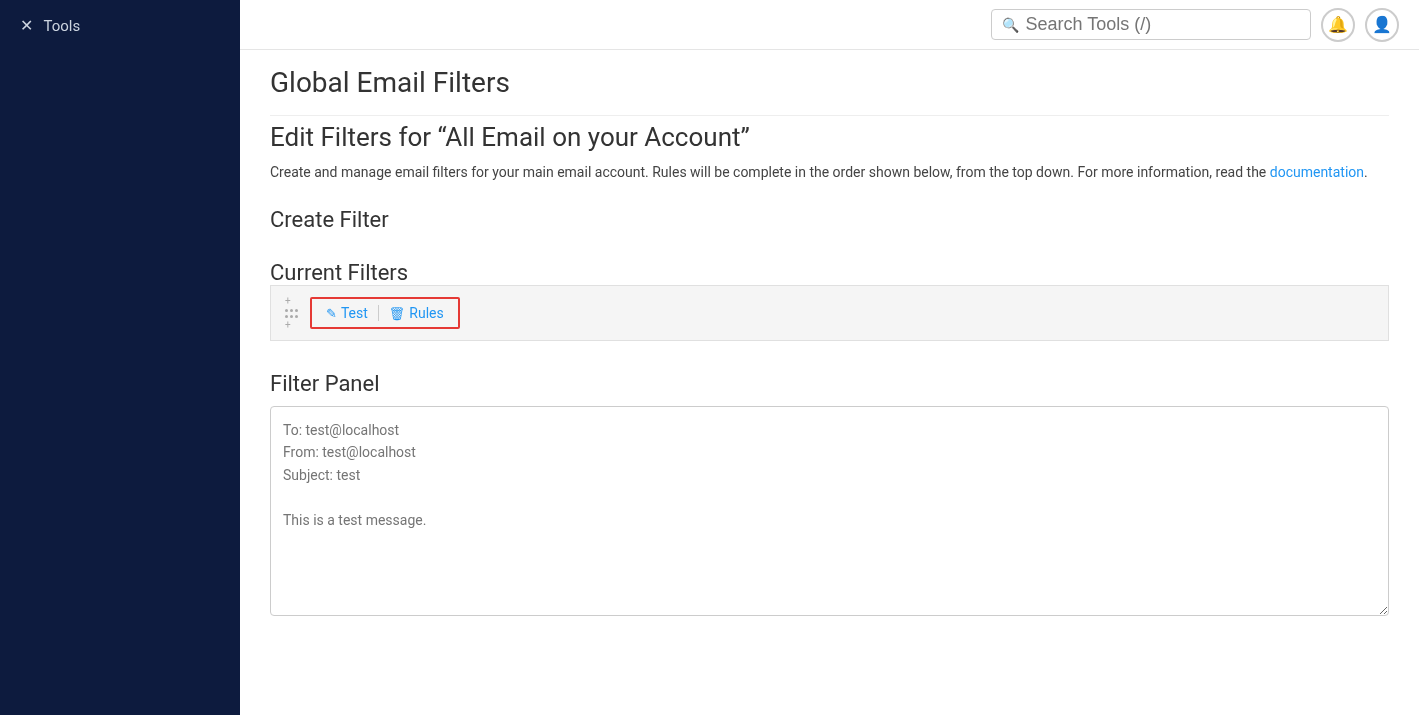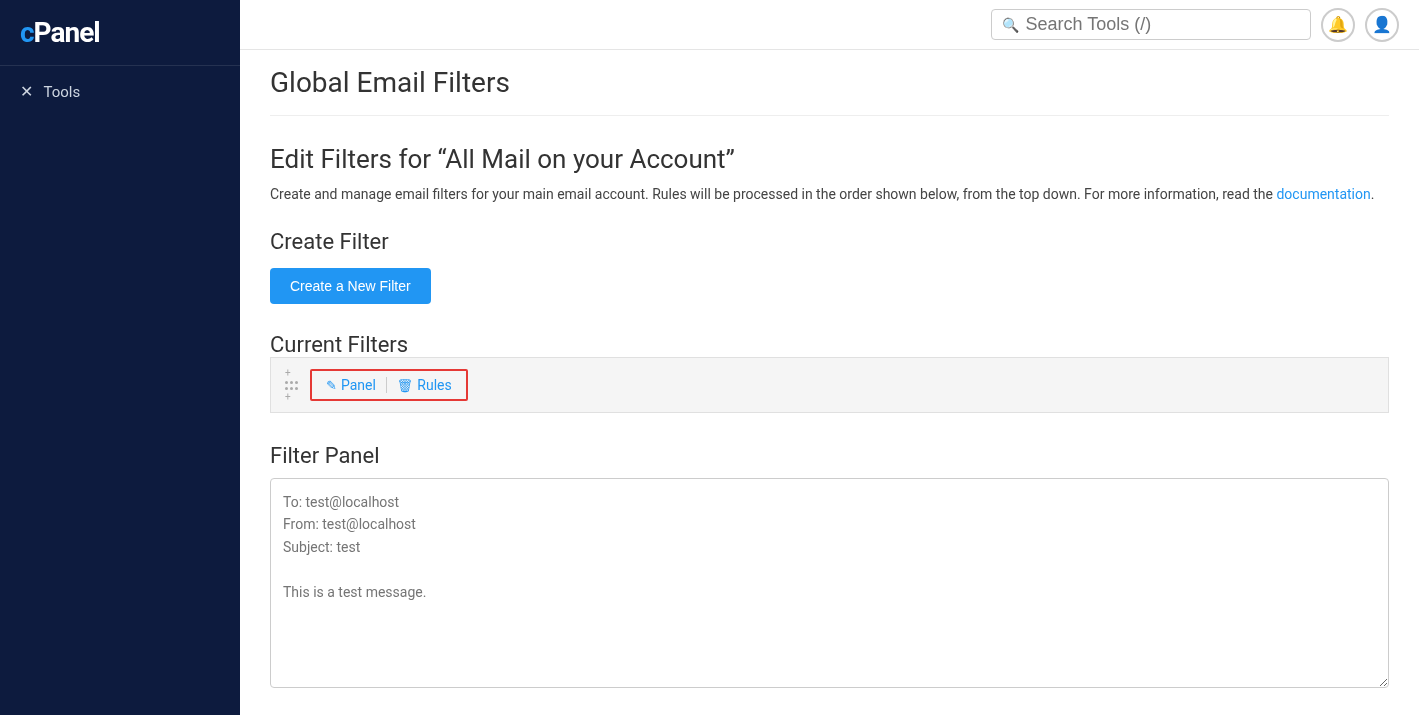--- a/index.html
+++ b/index.html
@@ -94,21 +94,21 @@
     }
 
     
     .page-heading-partial {
       font-size: 28px;
       font-weight: 400;
       color: #333;
       padding-top: 16px;
       padding-bottom: 16px;
       border-bottom: 1px solid #eee;
-      margin-bottom: 28px;
+      margin-bottom: 6px;
     }
 
     
     .section-heading {
       font-size: 24px;
       font-weight: 400;
       color: #333;
       margin-bottom: 10px;
     }
 
@@ -234,23 +234,20 @@
       height: 3px; 
       background: #aaa; 
       border-radius: 50%; 
       display: inline-block; 
     }
   </style>
 </head>
 <body>
 
 <nav class="sidebar">
-  <div class="sidebar-logo">
-    <span>c</span><span style="color:#fff;">Panel</span>
-  </div>
   <div class="sidebar-tools-item">
     <span class="tools-icon">✕</span>
     <span>Tools</span>
   </div>
 </nav>
 
 <div class="main-content">
 
   <div class="top-bar">
     <div class="search-box">
@@ -258,32 +255,31 @@
       <input type="text" placeholder="Search Tools (/)" style="">
     </div>
     <div class="icon-btn">🔔</div>
     <div class="icon-btn">👤</div>
   </div>
 
   <div class="content-area">
 
     <div class="page-heading-partial">Global Email Filters</div>
 
-    <h1 class="section-heading" style="margin-bottom:10px;font-size:26px;">Edit Filters for “All Mail on your Account”</h1>
+    <h1 class="section-heading" style="margin-bottom:10px;font-size:26px;">Edit Filters for “All Email on your Account”</h1>
 
     <p class="description">
-      <span>Create and manage email filters for your main email account. Rules will be processed in the order shown below, from the top down. For more information, read the</span>
+      <span>Create and manage email filters for your main email account. Rules will be complete in the order shown below, from the top down. For more information, read the</span>
       <a href="#">documentation</a><span>.</span>
     </p>
 
     <div style="margin-bottom:24px;"></div>
 
     <div class="create-filter-section">
       <h2 class="create-filter-heading">Create Filter</h2>
-      <button class="btn-primary">Create a New Filter</button>
     </div>
 
     <div class="current-filters-section">
       <h2 class="current-filters-heading">Current Filters</h2>
 
       <div class="filter-row">
         <div class="filter-row-drag">
           <span style="font-size:10px; color:#aaa; display:block; line-height:1;">+</span>
           <span style="display:flex;gap:2px;margin:1px 0;">
             <span class="drag-dot"></span>
@@ -293,21 +289,21 @@
           <span style="display:flex;gap:2px;">
             <span class="drag-dot"></span>
               <span class="drag-dot"></span>
               <span class="drag-dot"></span>
           </span>
           <span style="font-size:10px; color:#aaa; display:block; line-height:1;">+</span>
         </div>
         <div style="display:flex;align-items:center;gap:2px;border:2px solid #e53935;border-radius:2px;padding:4px 8px;">
           <a href="#" class="filter-edit-btn">
             <span style="font-size:13px;">✎</span>
-            <span>Panel</span>
+            <span>Test</span>
           </a>
           <div class="action-divider"></div>
           <a href="#" class="filter-delete-btn">
             <span style="font-size:13px;">🗑</span>
             <span>Rules</span>
           </a>
         </div>
       </div>
     </div>
 

